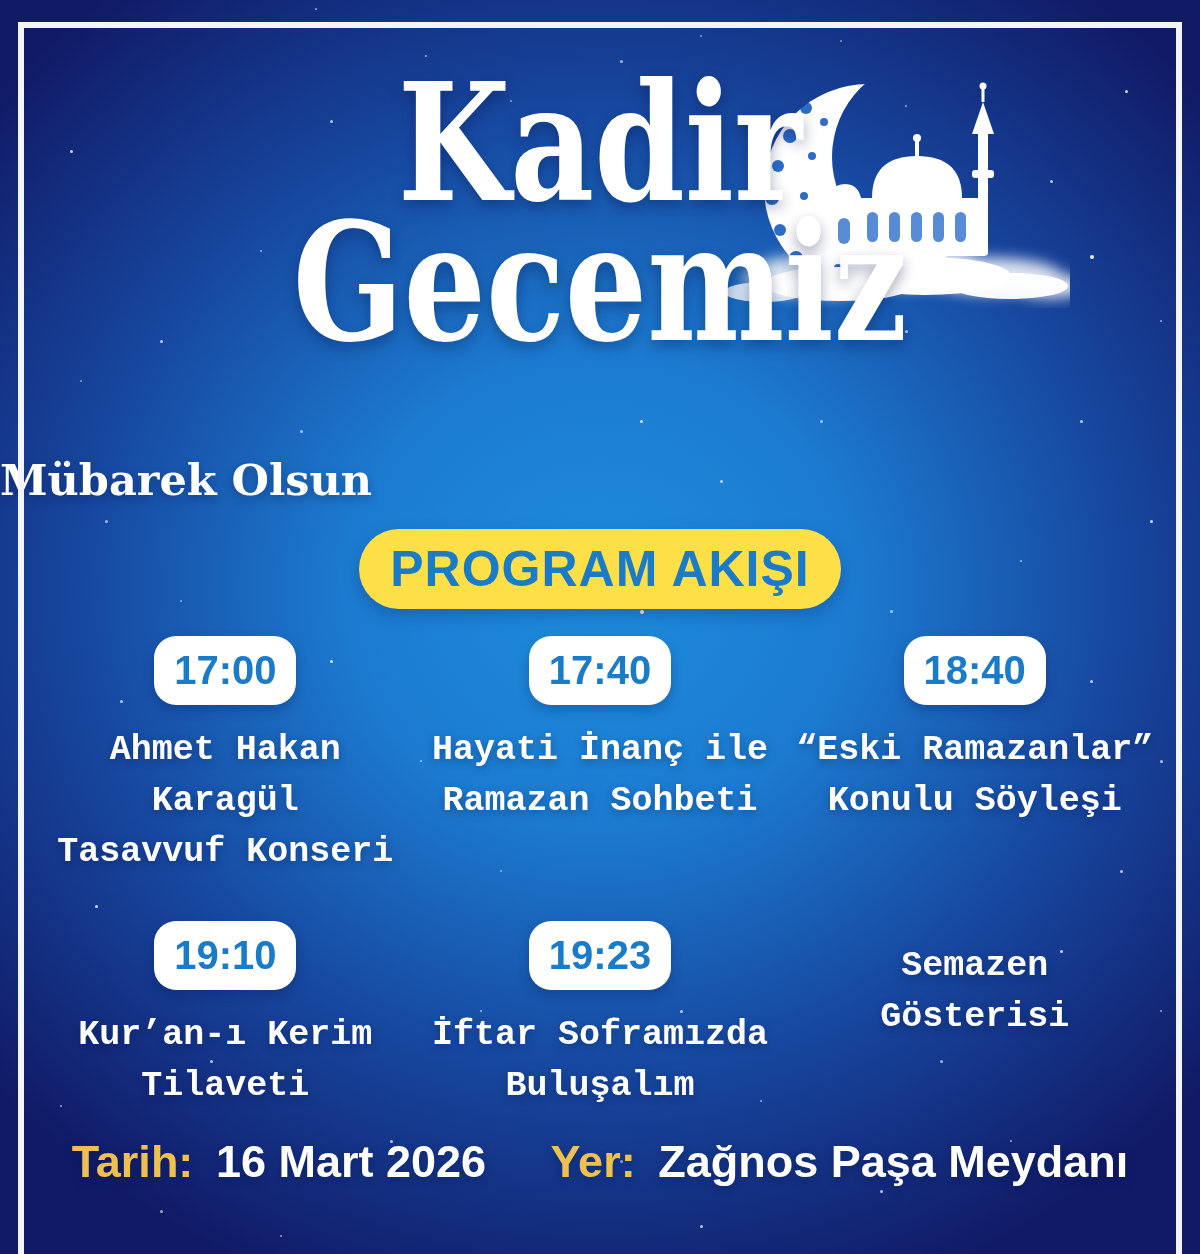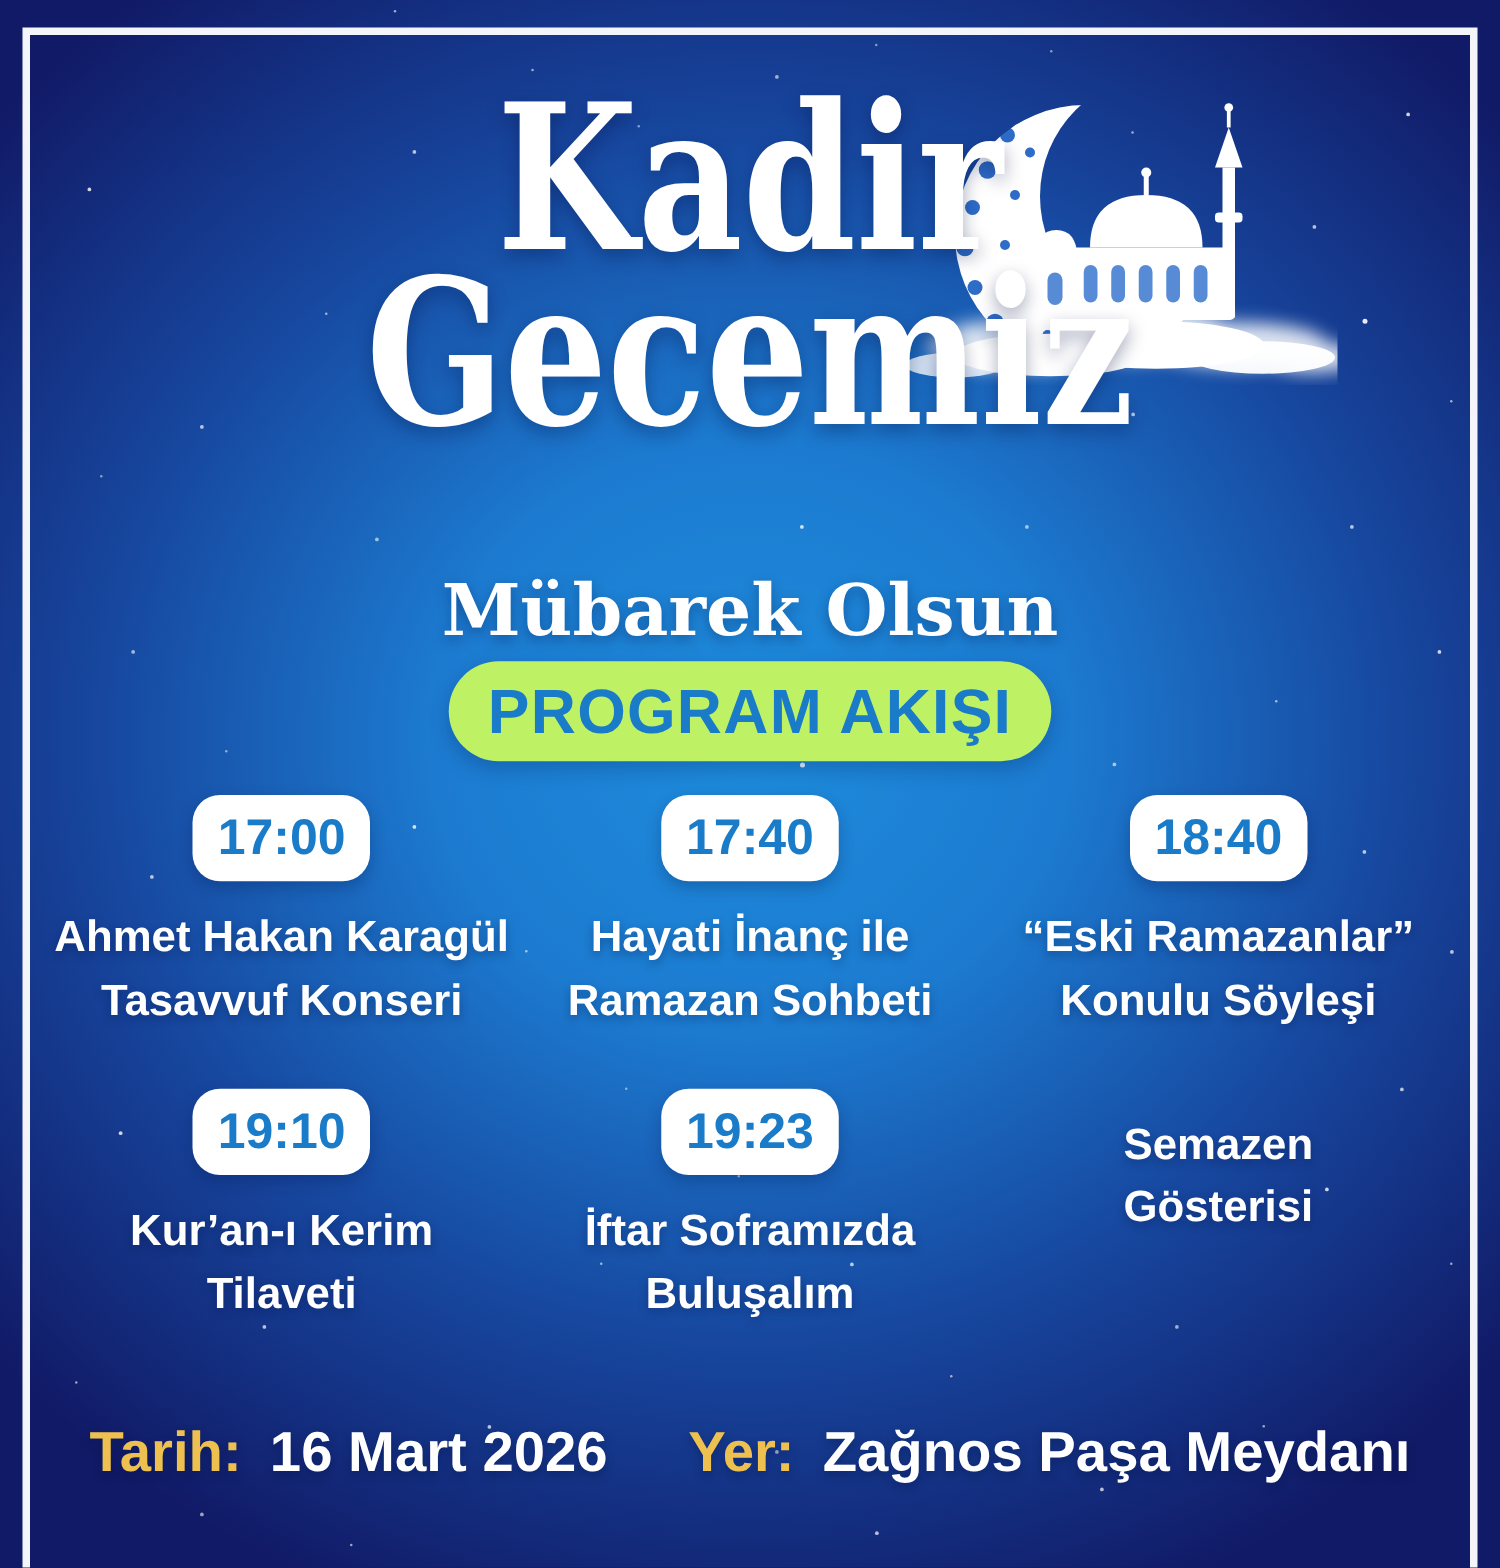--- a/index.html
+++ b/index.html
@@ -19,47 +19,48 @@
   .moon{position:absolute;left:720px;top:46px;z-index:2;}
   .title{
     position:absolute;top:62px;left:0;width:100%;text-align:center;z-index:3;
     font-family:"DejaVu Serif", serif;font-weight:bold;color:#ffffff;
     text-shadow:0 6px 16px rgba(4,16,70,.35);
   }
   .tline{display:block;line-height:1;transform:scaleX(.8);}
   .tline1{font-size:162px;}
   .tline2{font-size:162px;margin-top:-22px;}
   .subtitle{
-    position:absolute;top:455px;left:0;width:100%;text-align:center;z-index:3;
-    font-family:"DejaVu Serif", serif;font-weight:bold;font-size:57px;color:#ffffff;
+    position:absolute;top:455px;left:0;width:100%;text-align:left;z-index:3;
+    font-family:"DejaVu Serif", serif;font-weight:bold;font-size:43px;color:#ffffff;
     text-shadow:0 4px 10px rgba(4,16,70,.35);
   }
   .pill{
     position:absolute;top:529px;left:50%;transform:translateX(-50%);z-index:3;
-    width:482px;height:80px;background:#bef264;border-radius:46px;
+    width:482px;height:80px;background:#fde047;border-radius:46px;
     display:flex;align-items:center;justify-content:center;
     box-shadow:0 6px 16px rgba(4,20,80,.25);
   }
   .pill span{
     font-weight:bold;font-size:50px;letter-spacing:1px;color:#1a7cc8;
   }
   .grid{
     position:absolute;top:636px;left:42px;right:42px;z-index:3;
     display:grid;grid-template-columns:1fr 1fr 1fr;column-gap:8px;row-gap:44px;
     text-align:center;
   }
   .cell{display:flex;flex-direction:column;align-items:center;}
   .badge{
     background:#ffffff;border-radius:22px;padding:12px 20px;min-width:92px;
     font-weight:bold;font-size:40px;color:#1a7cc8;
     box-shadow:0 5px 12px rgba(4,20,80,.28);
   }
   .event{
     margin-top:20px;font-weight:bold;font-size:35px;line-height:1.45;color:#ffffff;
     text-shadow:0 3px 8px rgba(3,20,70,.35);
+    font-family:Liberation Mono, monospace;
   }
   .event span{display:block;}
   .footer{
     position:absolute;top:1136px;left:0;width:100%;text-align:center;z-index:3;
     font-size:45px;font-weight:bold;color:#ffffff;
     text-shadow:0 3px 8px rgba(3,20,70,.4);white-space:nowrap;
   }
   .footer .label{color:#edc050;font-weight:bold;}
   .footer .gap{margin-left:52px;}
   .footer .value{margin-left:10px;}

